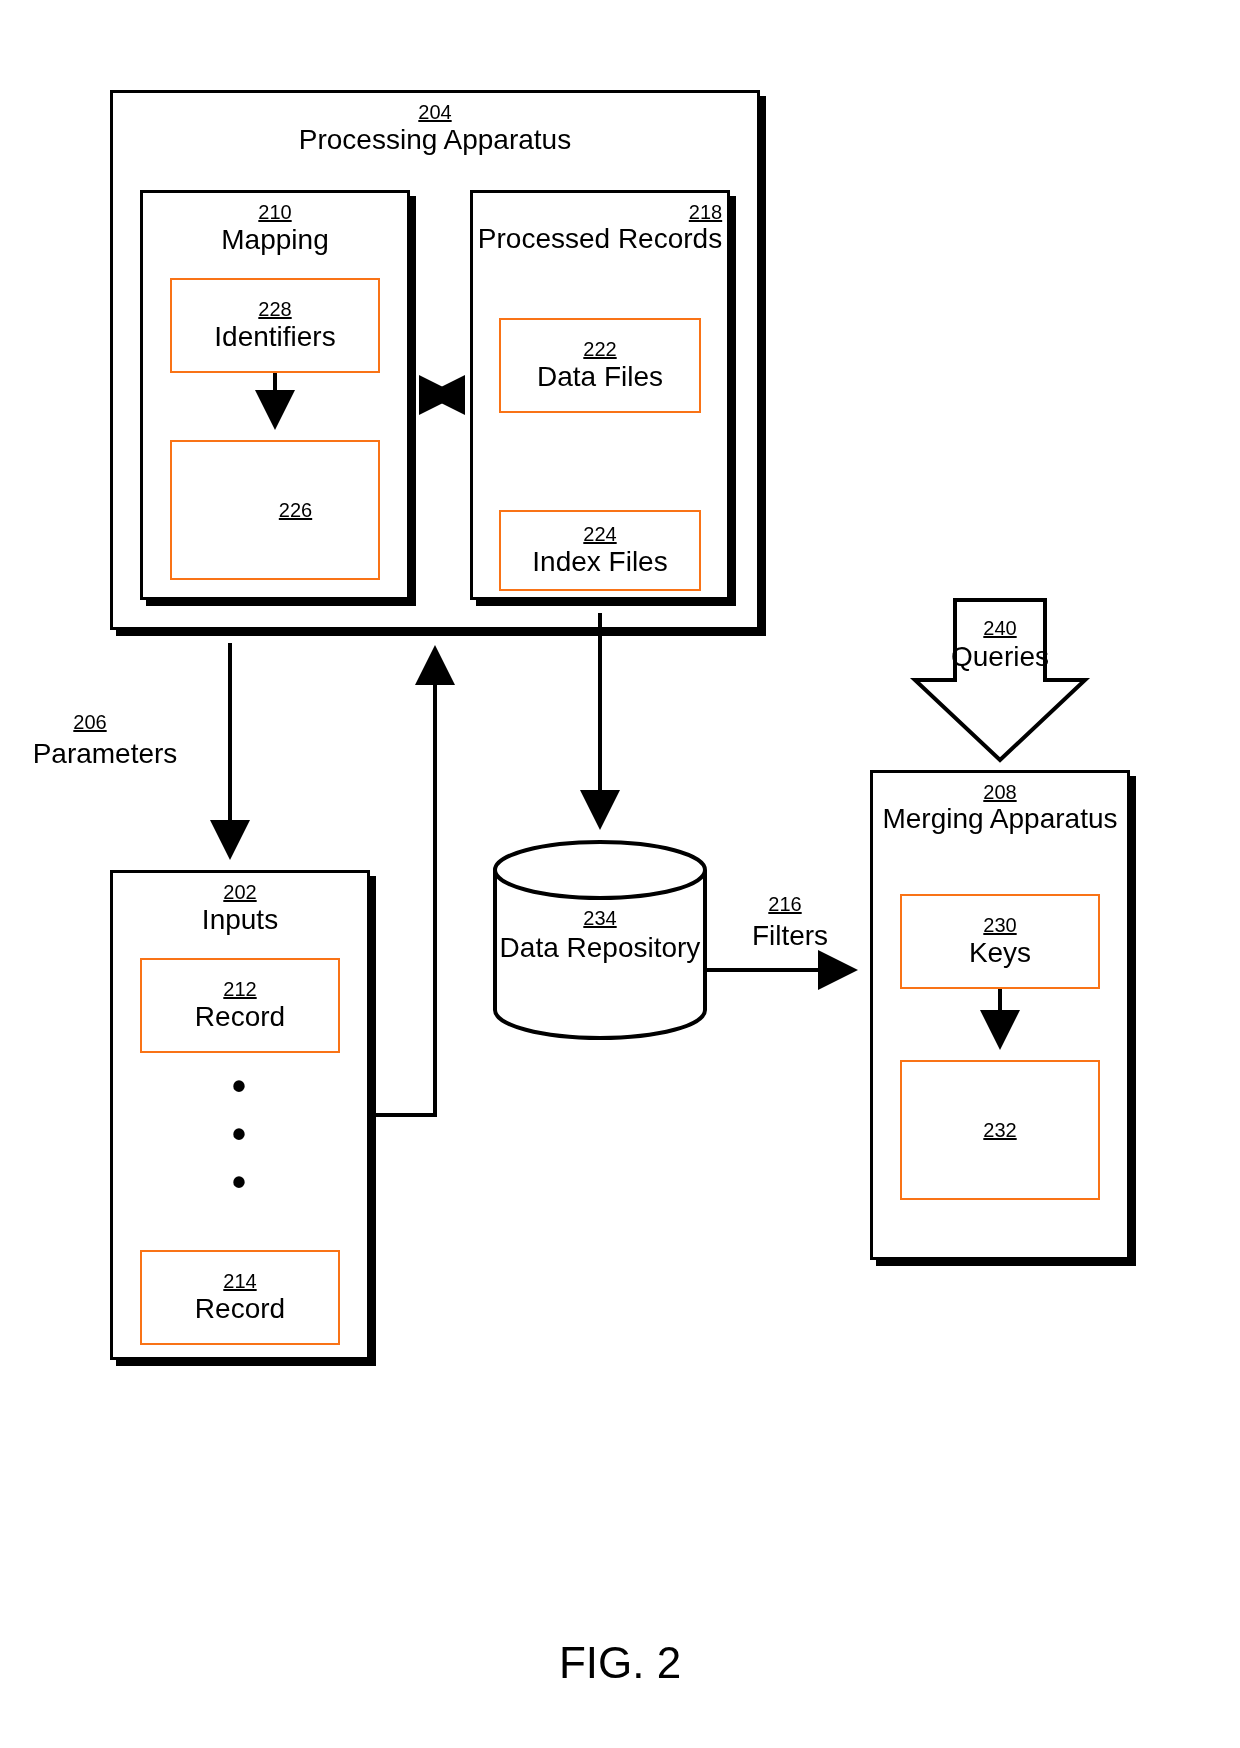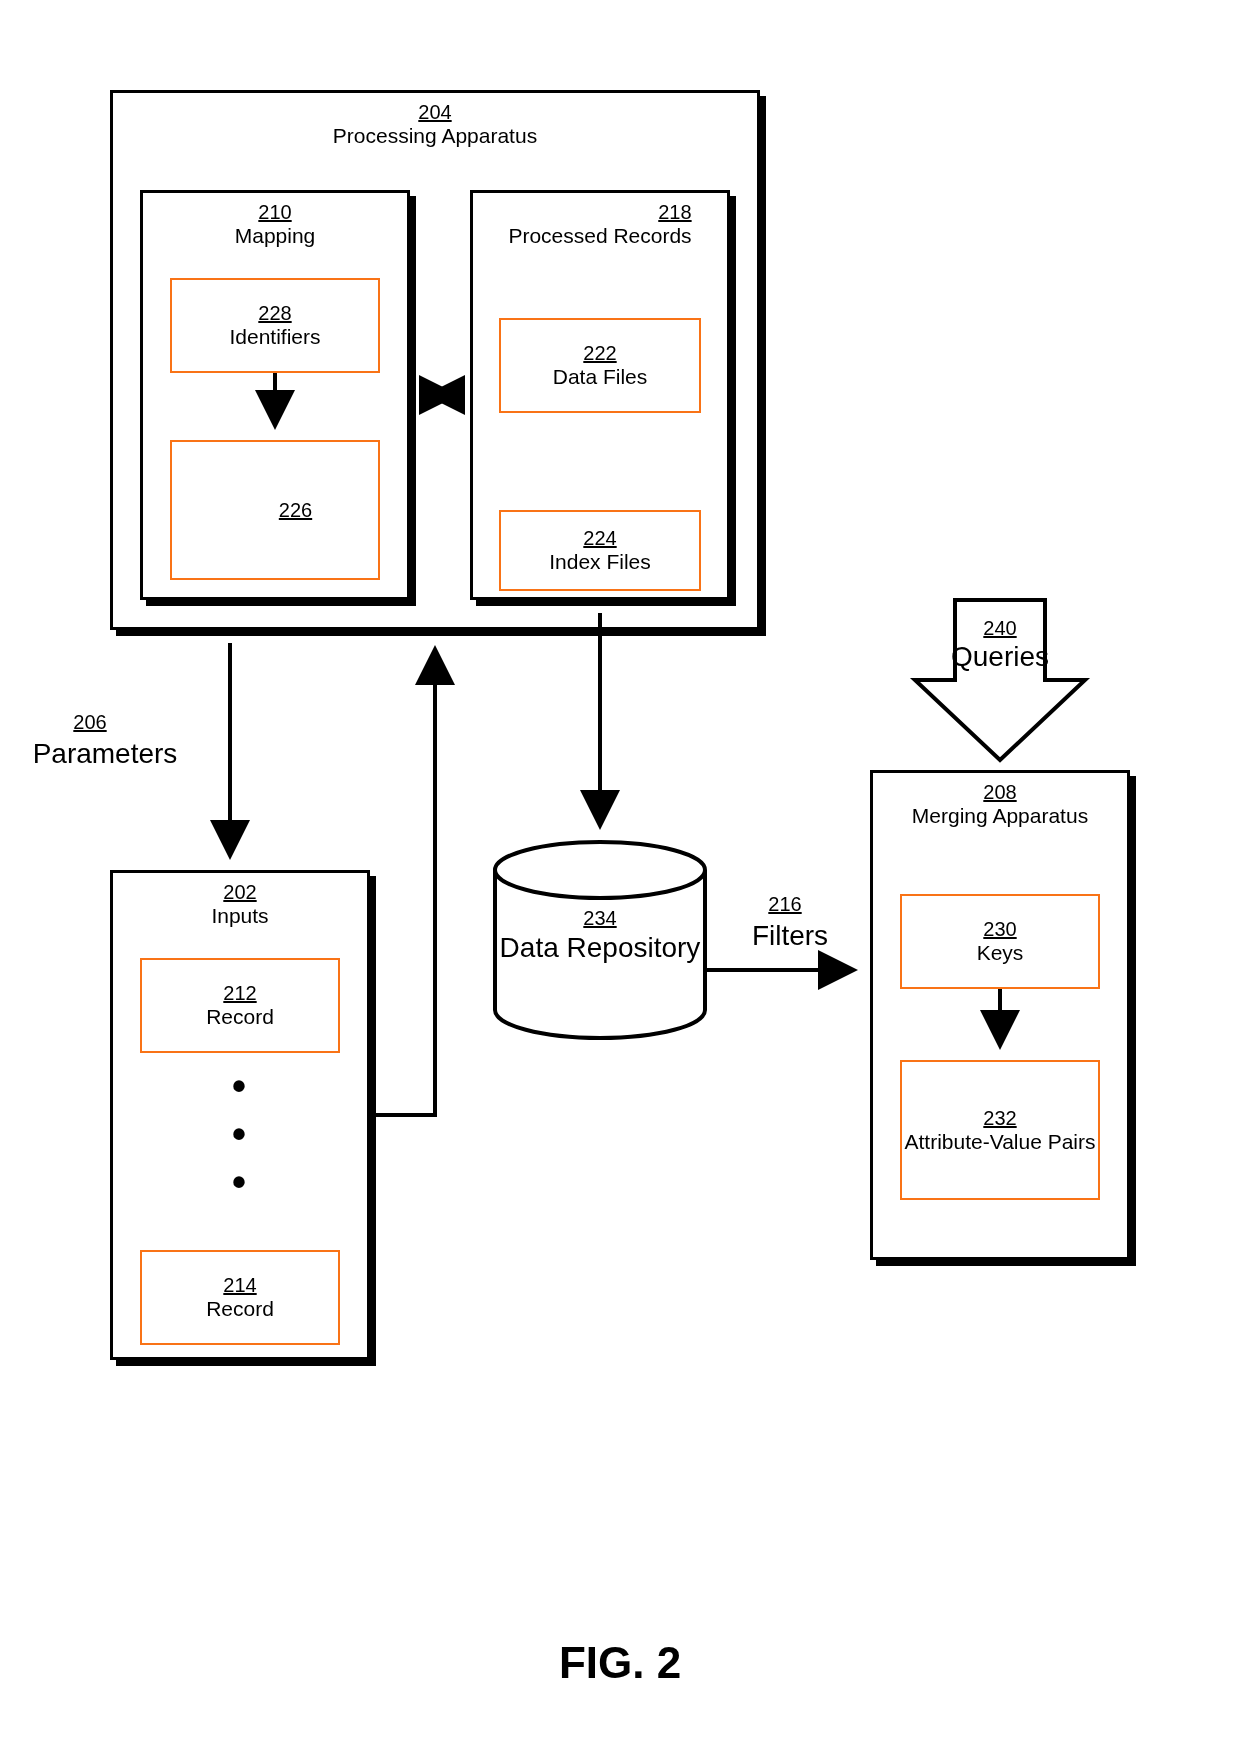--- a/index.html
+++ b/index.html
@@ -33,34 +33,34 @@
     flex-direction: column;
     align-items: center;
     justify-content: center;
   }
   .label {
     position: absolute;
     font-size: 28px;
     text-align: center;
   }
   .num { text-decoration: underline; font-size: 20px; }
-  .txt { font-size: 21px; }
+  .txt { font-size: 28px; }
   svg.overlay {
     position: absolute;
     left: 0; top: 0;
     width: 1240px; height: 1748px;
     pointer-events: none;
   }
   .fig-caption {
     position: absolute;
     bottom: 60px;
     left: 0; right: 0;
     text-align: center;
     font-size: 44px;
-    font-weight: bold;
+    font-weight: normal;
   }
 </style>
 </head>
 <body>
 
 <div class="box shadow-box" style="left:110px; top:90px; width:650px; height:540px;">
   <div style="margin-top:8px;">
     <span class="num">204</span><br>
     <span class="txt">Processing Apparatus</span>
   </div>
@@ -152,21 +152,20 @@
   </div>
 </div>
 
 <div class="thin-box" style="left:900px; top:894px; width:200px; height:95px;">
   <span class="num">230</span>
   <span class="txt">Keys</span>
 </div>
 
 <div class="thin-box" style="left:900px; top:1060px; width:200px; height:140px;">
   <span class="num">232</span>
-  <span class="txt" style="line-height:1.1;">Attribute-Value Pairs</span>
 </div>
 
 <svg class="overlay">
   <g stroke="#000" stroke-width="4" fill="#fff">
     <path d="M 955 600 L 1045 600 L 1045 680 L 1085 680 L 1000 760 L 915 680 L 955 680 Z"></path>
   </g>
 </svg>
 <div class="label" style="left:930px; top:611px; width:140px; line-height:1.1;">
   <span class="num">240</span><br>
   <span>Queries</span>

